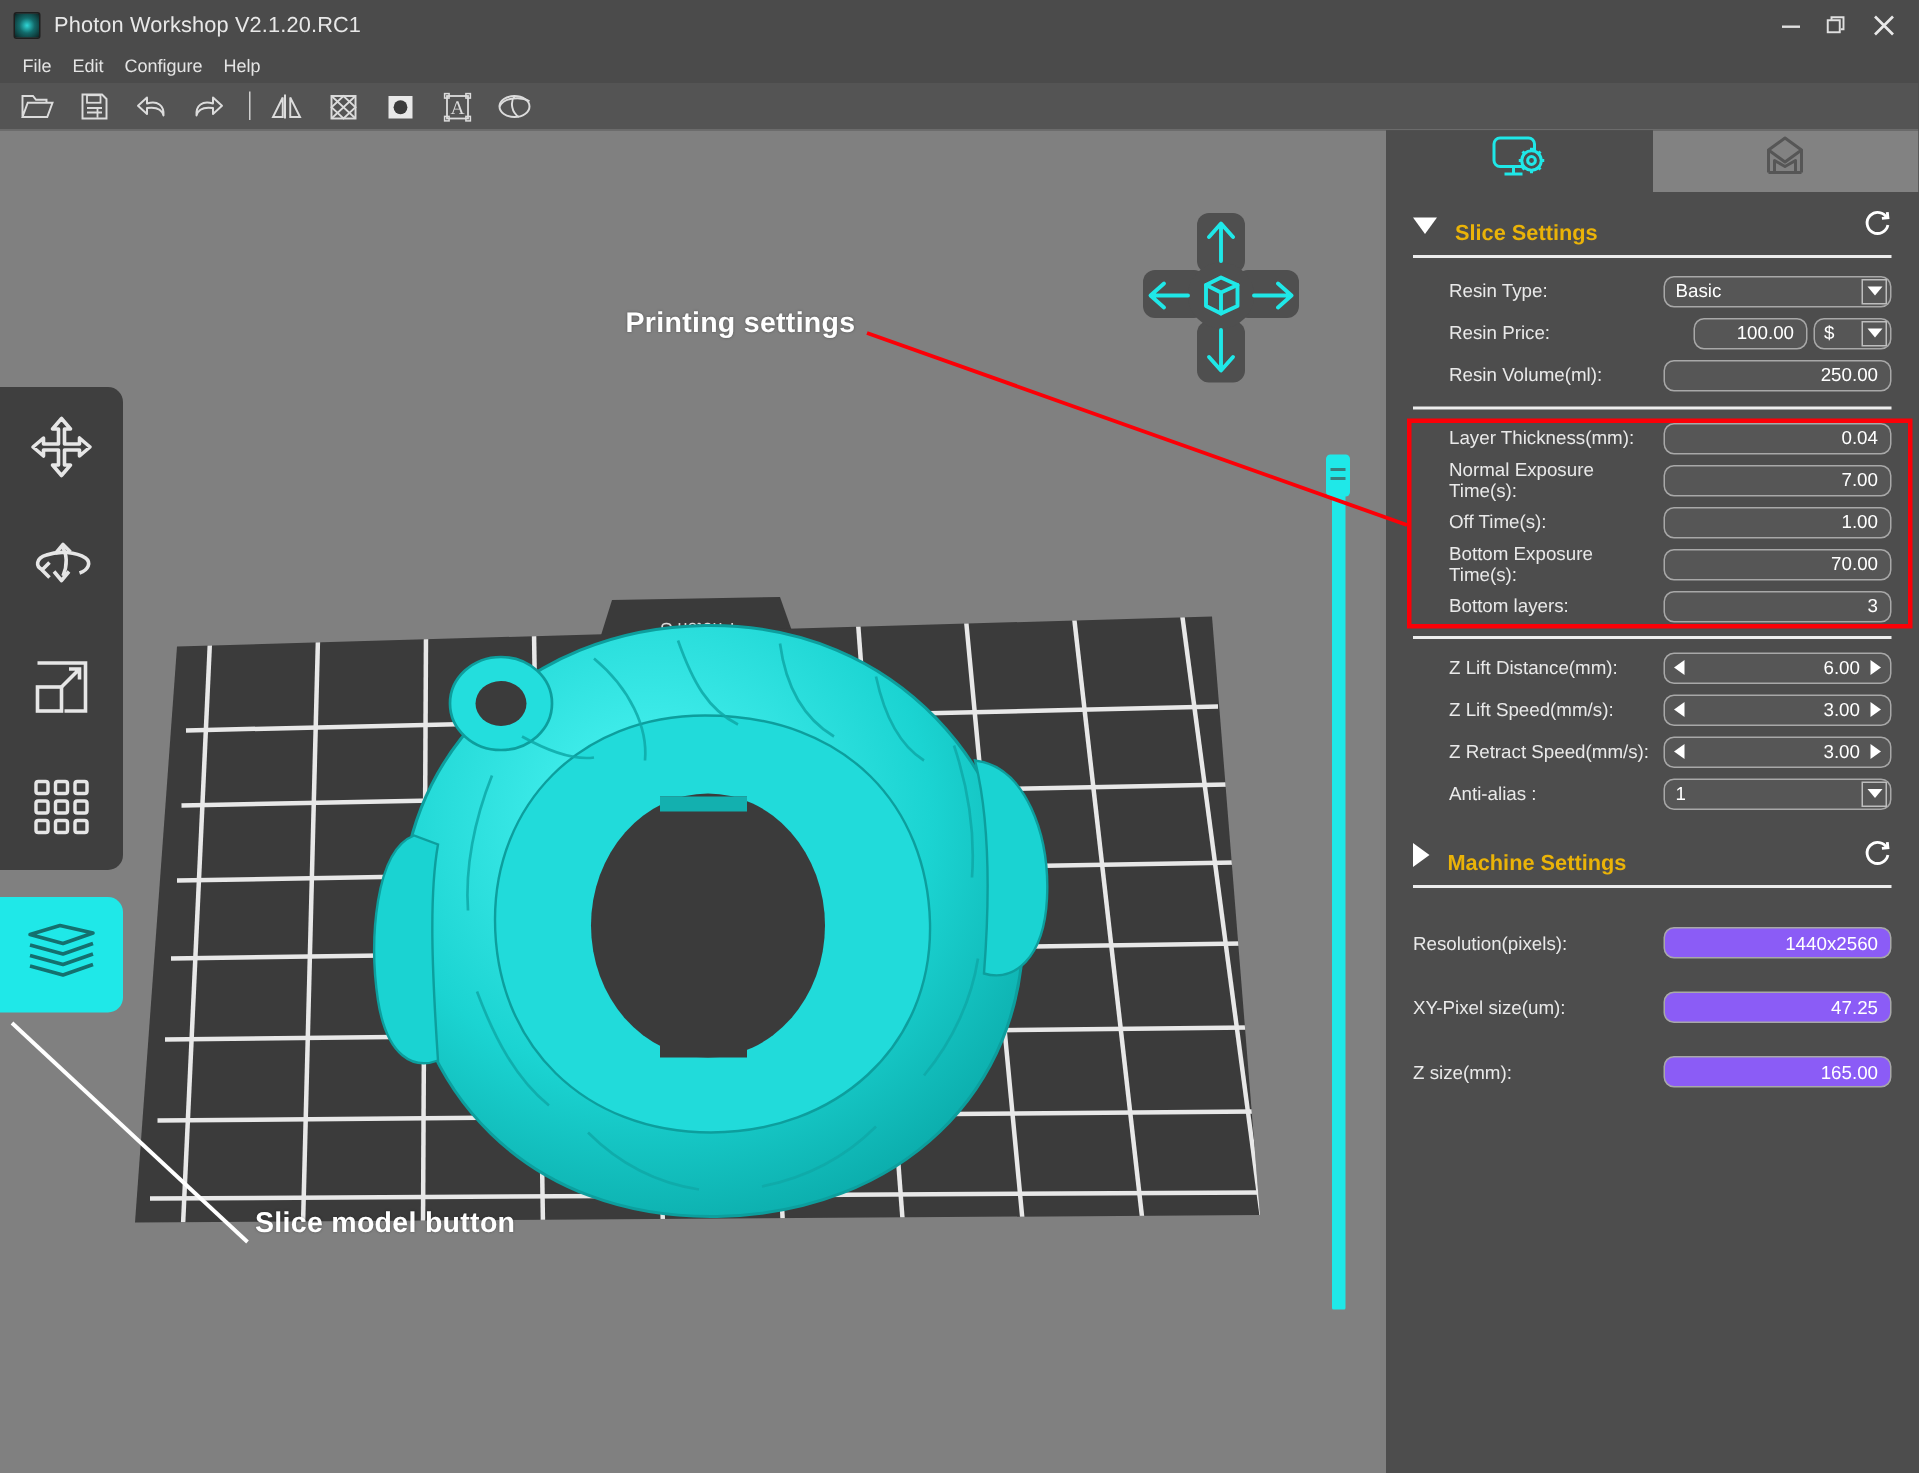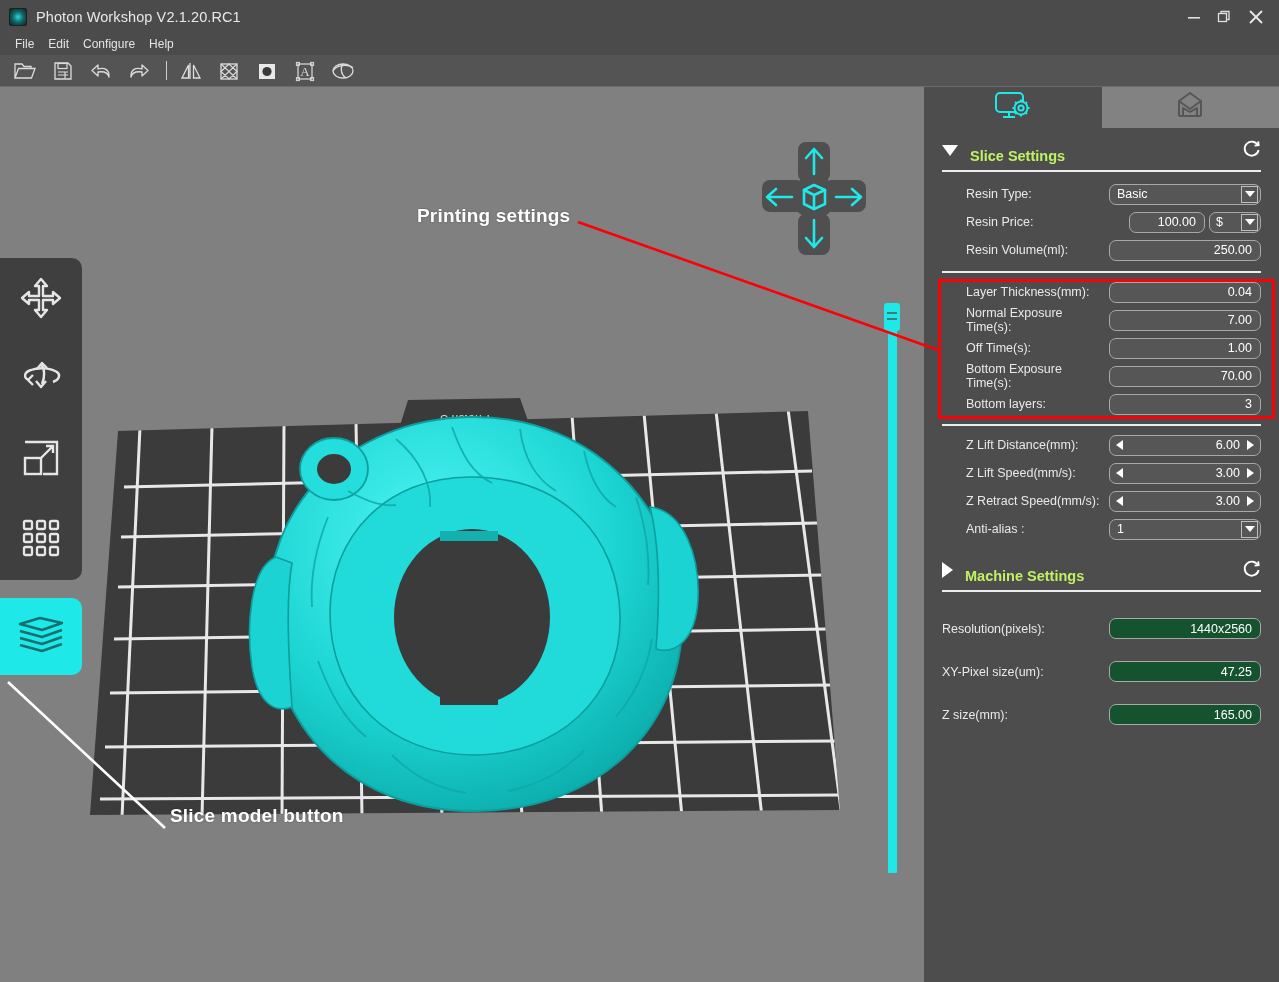--- a/index.html
+++ b/index.html
@@ -110,39 +110,39 @@
 
   .section-head {
     display: flex; align-items: center; height: 34px; padding: 0 17px 0 18px;
     margin-top: 5px;
   }
   .tri {
     width: 0; height: 0; margin-right: 12px;
   }
   .tri.down { border-left: 8px solid transparent; border-right: 8px solid transparent; border-top: 11px solid #ffffff; }
   .tri.right { border-top: 8px solid transparent; border-bottom: 8px solid transparent; border-left: 11px solid #ffffff; }
-  .section-title { color: #bef264; font-size: 14.5px; font-weight: bold; margin-top: 12px; }
+  .section-title { color: #eab308; font-size: 14.5px; font-weight: bold; margin-top: 12px; }
   .refresh { margin-left: auto; }
   .hr {
     height: 2px; background: #ededed; margin: 3px 18px 0 18px;
   }
 
   .rows { padding: 0 18px; }
   .row {
     display: flex; align-items: center; height: 28px; margin-top: 0px;
   }
   .row .lbl { color: #e9e9e9; font-size: 12.5px; flex: 1; margin-left: 24px; }
   .fld {
     width: 152px; height: 21px; background: #565656; border: 1px solid #a8a8a8;
     border-radius: 7px; color: #ffffff; font-size: 12.5px;
     display: flex; align-items: center; justify-content: flex-end;
     padding-right: 8px; position: relative;
   }
   .fld.left-text { justify-content: flex-start; padding-left: 7px; }
-  .fld.readonly { background: #14532d; border-color: #a8a8a8; }
+  .fld.readonly { background: #8b5cf6; border-color: #a8a8a8; }
   .fld.narrow { width: 76px; }
   .combo-arrow {
     position: absolute; right: 2px; top: 1px; width: 17px; height: 17px;
     background: #565656; border: 1px solid #bdbdbd;
     display: flex; align-items: center; justify-content: center;
   }
   .combo-arrow .cd {
     width: 0; height: 0; border-left: 5px solid transparent; border-right: 5px solid transparent;
     border-top: 6px solid #ffffff;
   }

